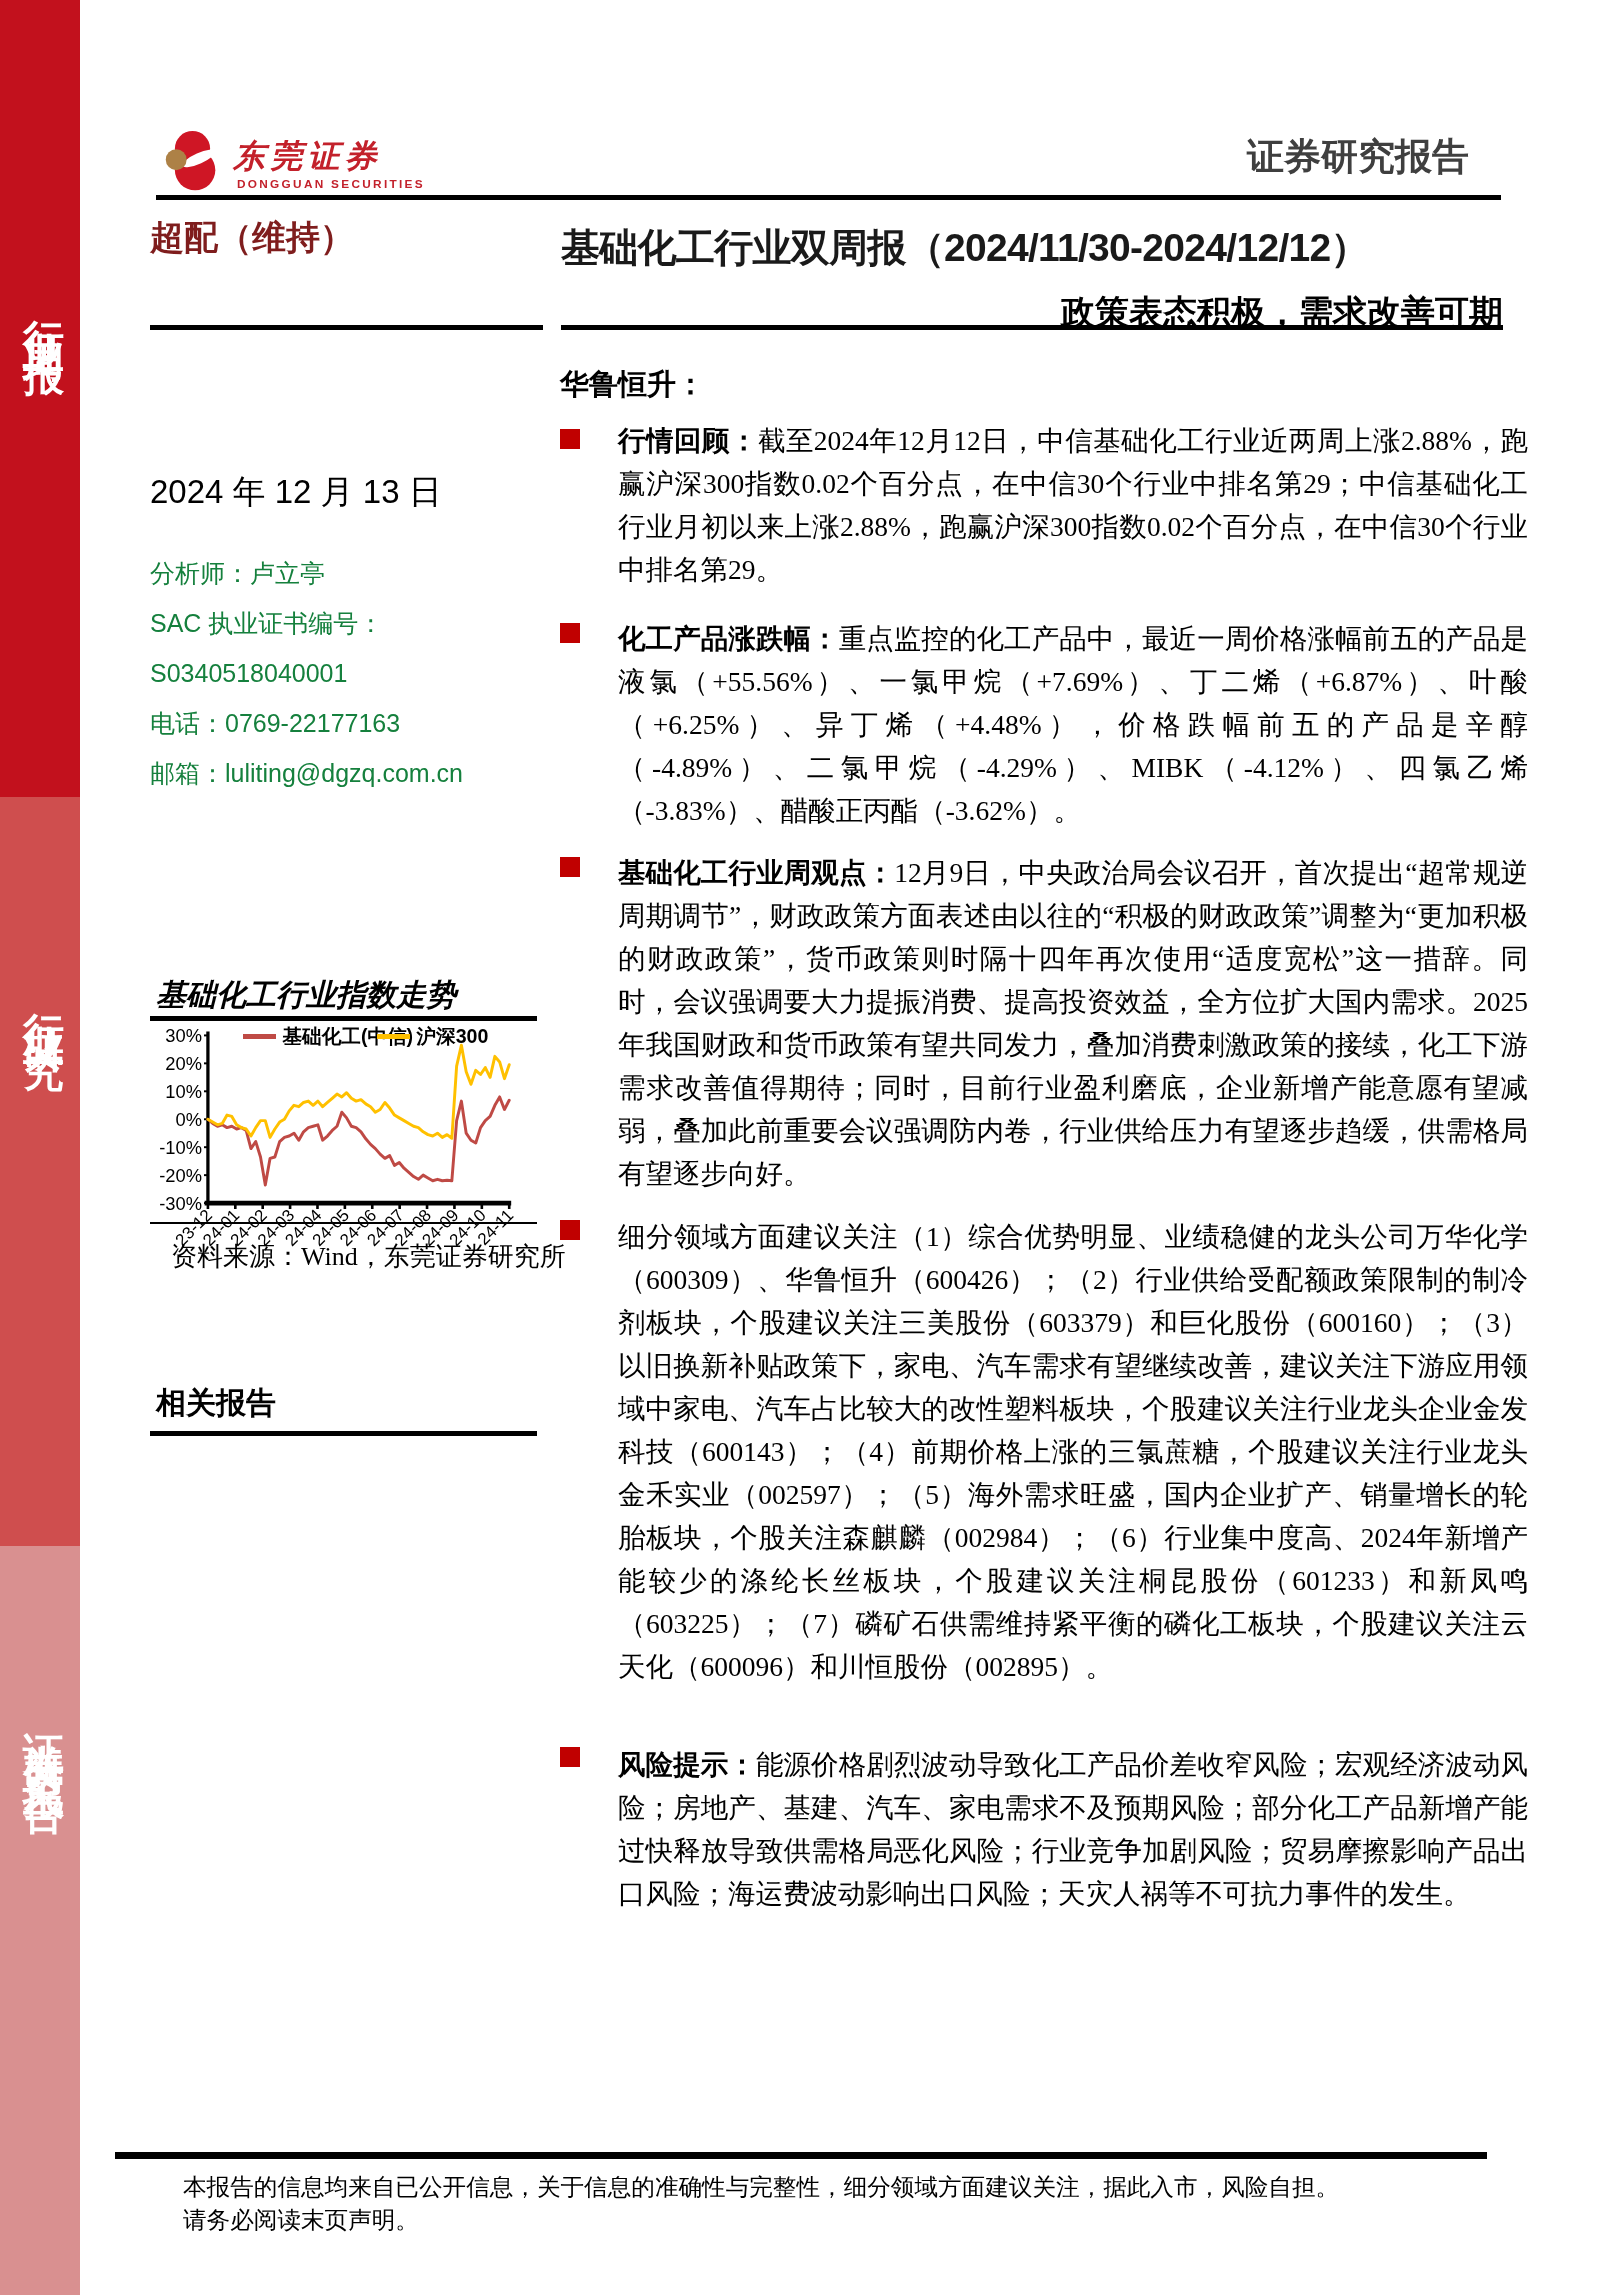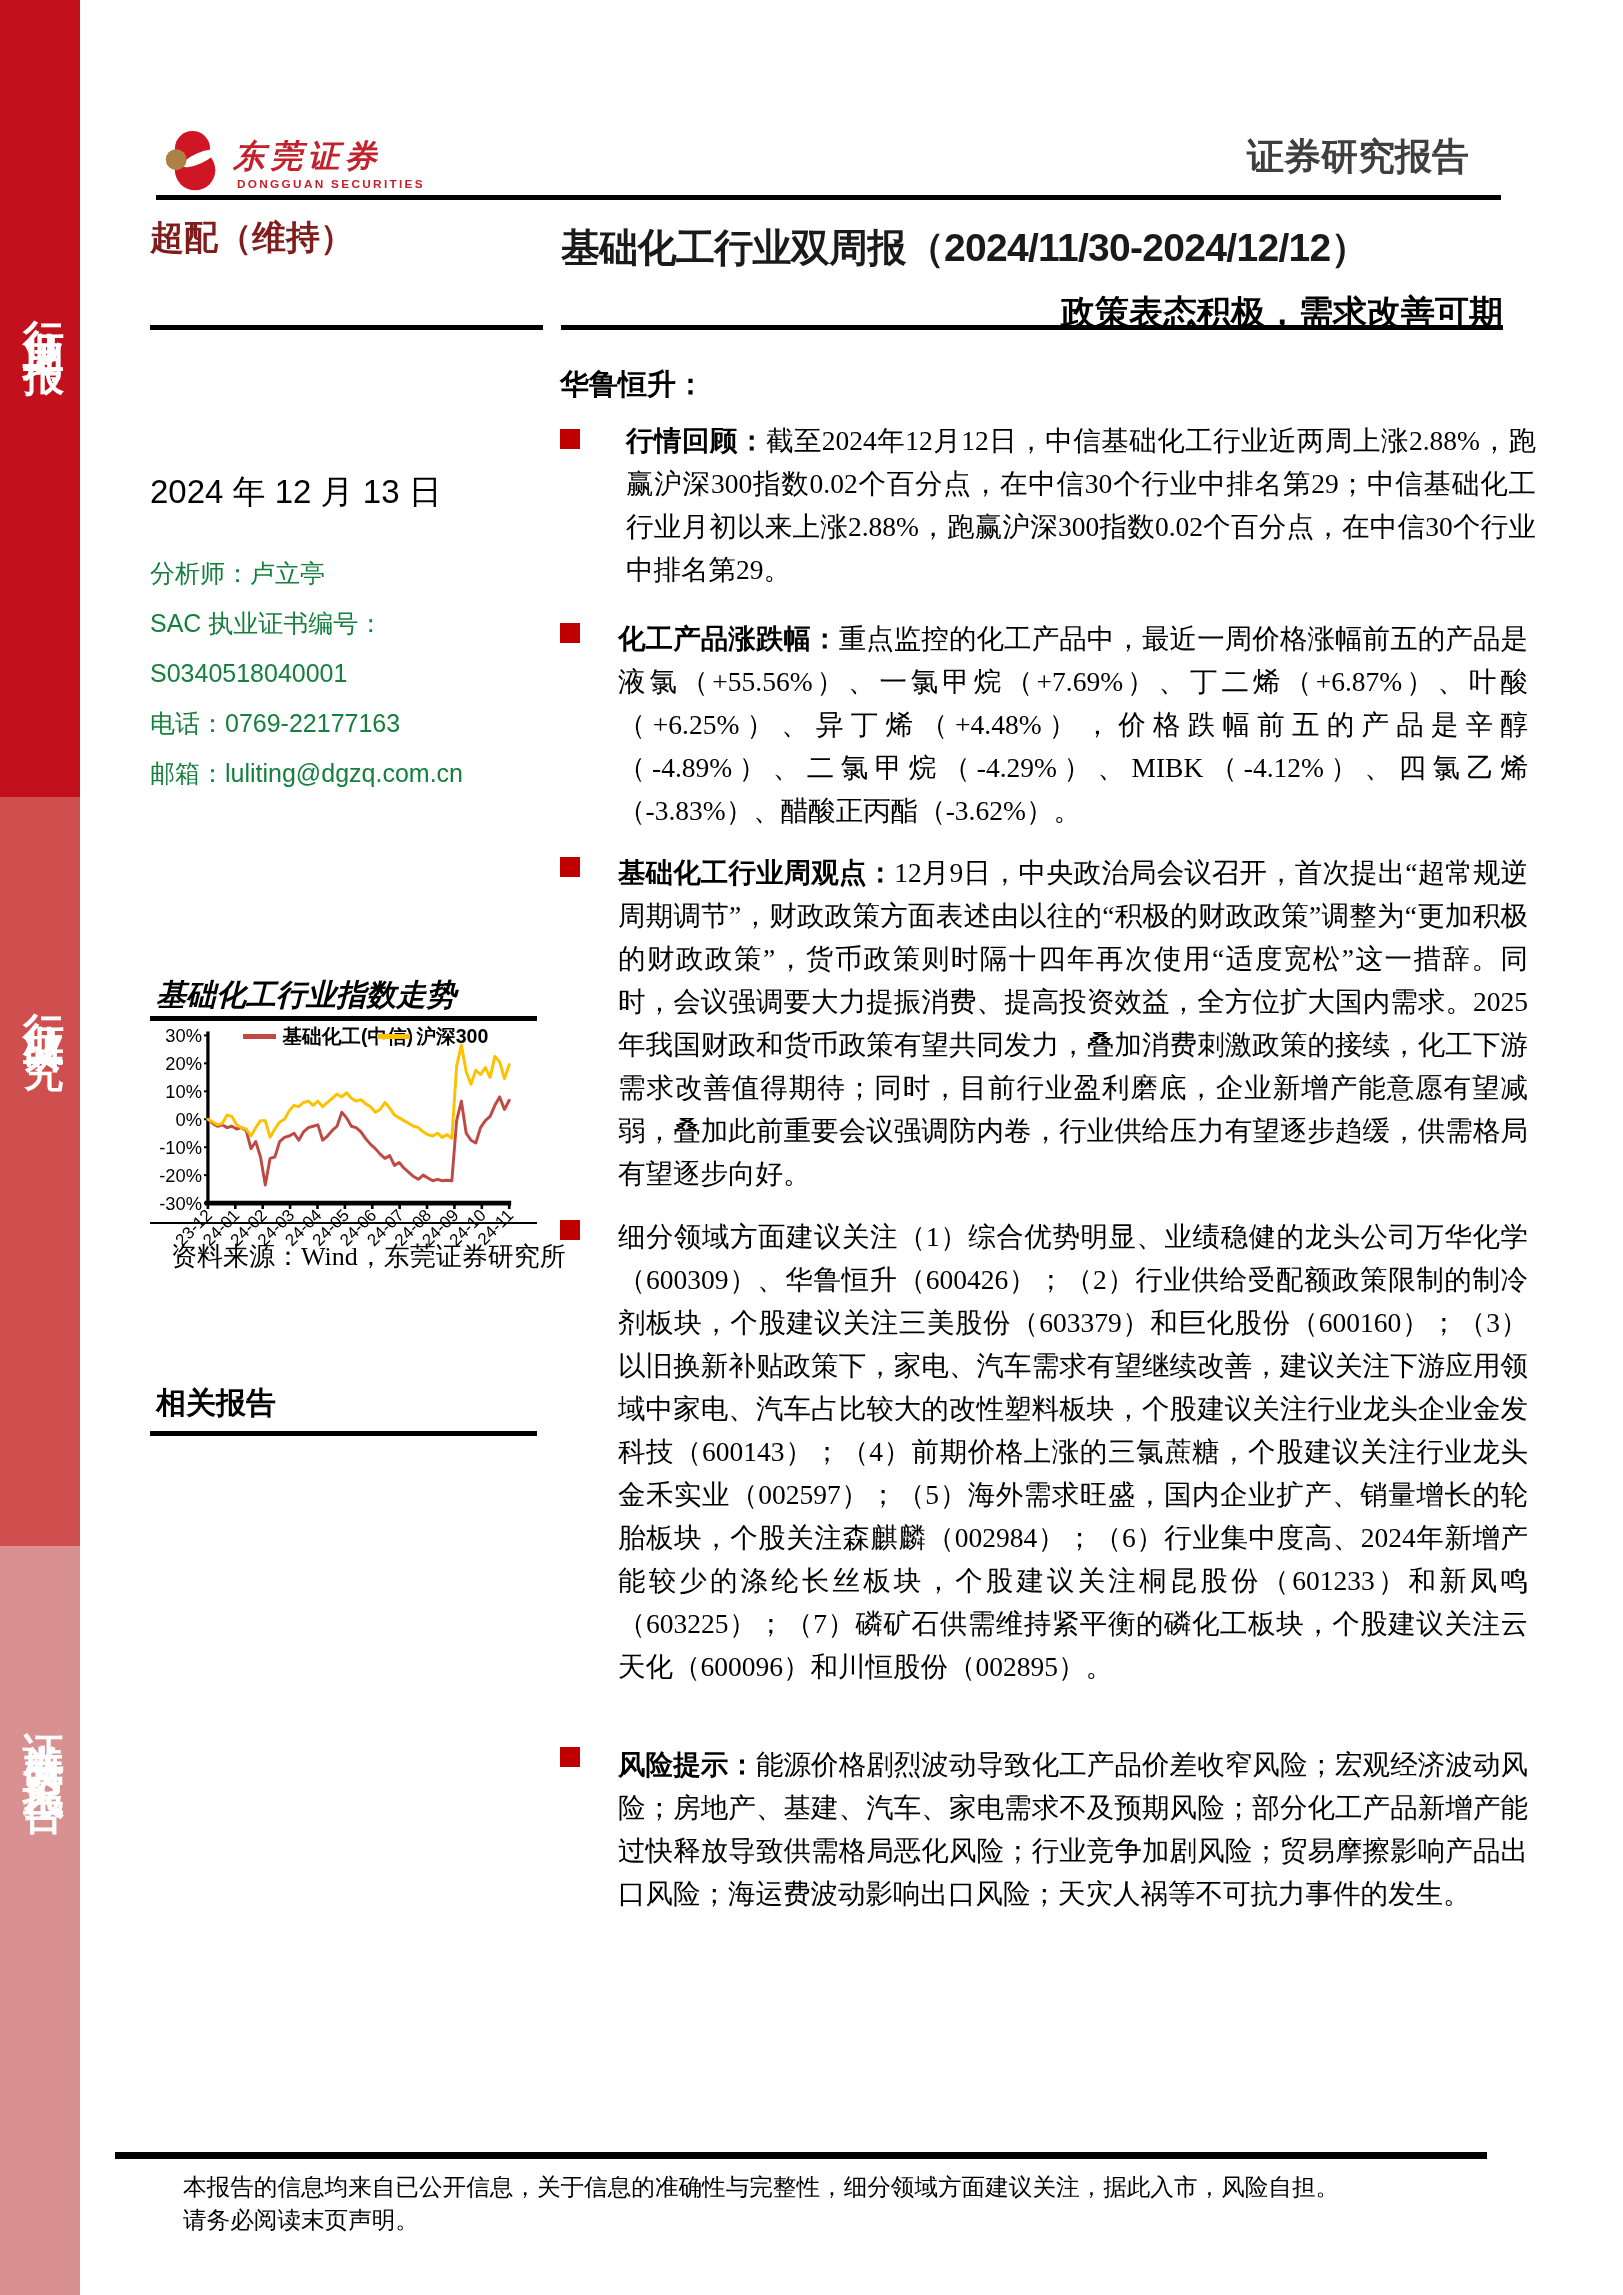--- a/index.html
+++ b/index.html
@@ -147,21 +147,21 @@
 
   <div class="hline" style="left:150px;top:1222px;width:387px;height:2px;"></div>
   <div class="abs source-line" style="left:171px;top:1239px;">资料来源：Wind，东莞证券研究所</div>
 
   <div class="abs section-h" style="left:156px;top:1383px;">相关报告</div>
   <div class="hline" style="left:150px;top:1431px;width:387px;height:4.6px;"></div>
 
   <div class="abs kp-heading" style="left:560px;top:365px;">华鲁恒升：</div>
 
   <div class="bullet-sq" style="top:429px;"></div>
-  <div class="para" style="top:419px;margin-left:8px;">
+  <div class="para" style="top:419px;">
     <span class="blabel">行情回顾：</span><span>截至2024年12月12日，中信基础化工行业近两周上涨2.88%，跑赢沪深300指数0.02个百分点，在中信30个行业中排名第29；中信基础化工行业月初以来上涨2.88%，跑赢沪深300指数0.02个百分点，在中信30个行业中排名第29。</span>
   </div>
 
   <div class="bullet-sq" style="top:623px;"></div>
   <div class="para" style="top:617px;">
     <span class="blabel">化工产品涨跌幅：</span><span>重点监控的化工产品中，最近一周价格涨幅前五的产品是液氯（+55.56%）、一氯甲烷（+7.69%）、丁二烯（+6.87%）、叶酸（+6.25%）、异丁烯（+4.48%），价格跌幅前五的产品是辛醇（-4.89%）、二氯甲烷（-4.29%）、MIBK（-4.12%）、四氯乙烯（-3.83%）、醋酸正丙酯（-3.62%）。</span>
   </div>
 
   <div class="bullet-sq" style="top:857px;"></div>
   <div class="para" style="top:851px;">

